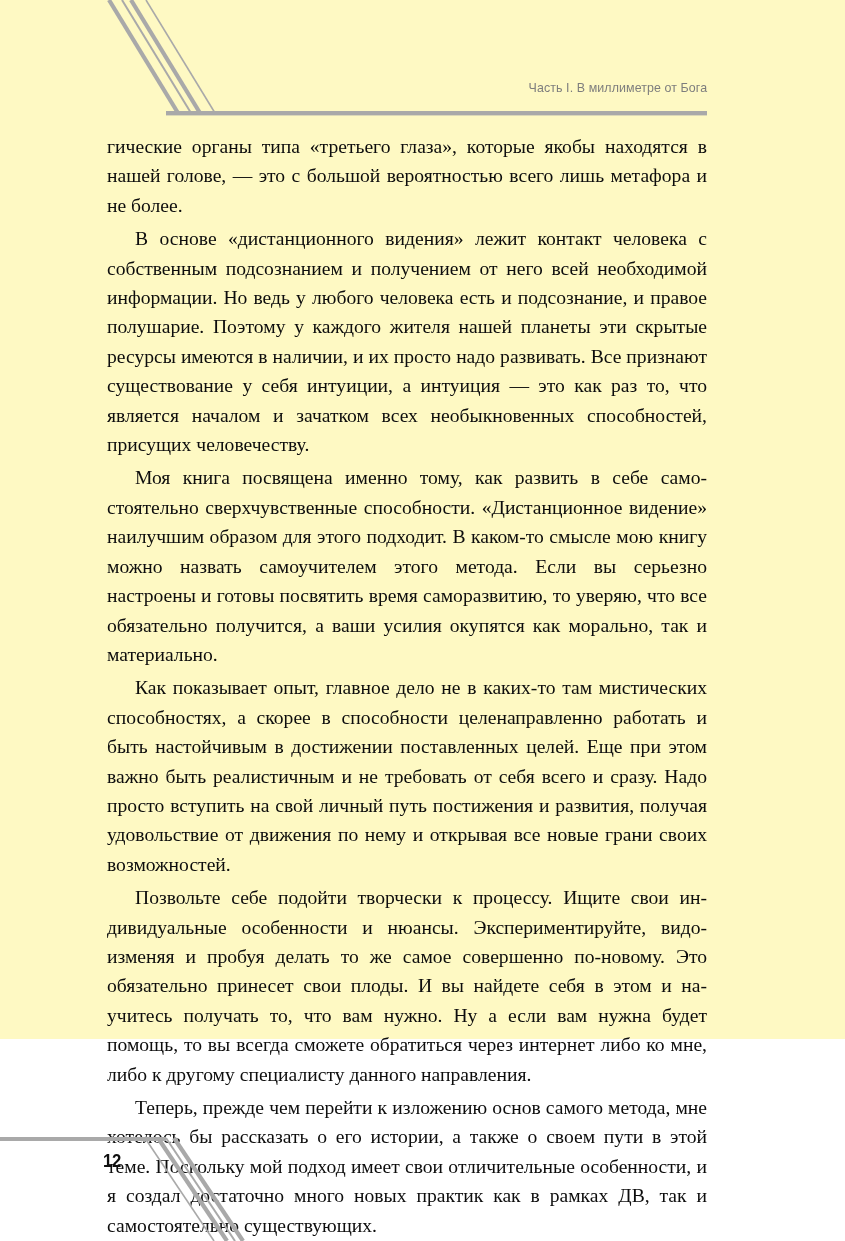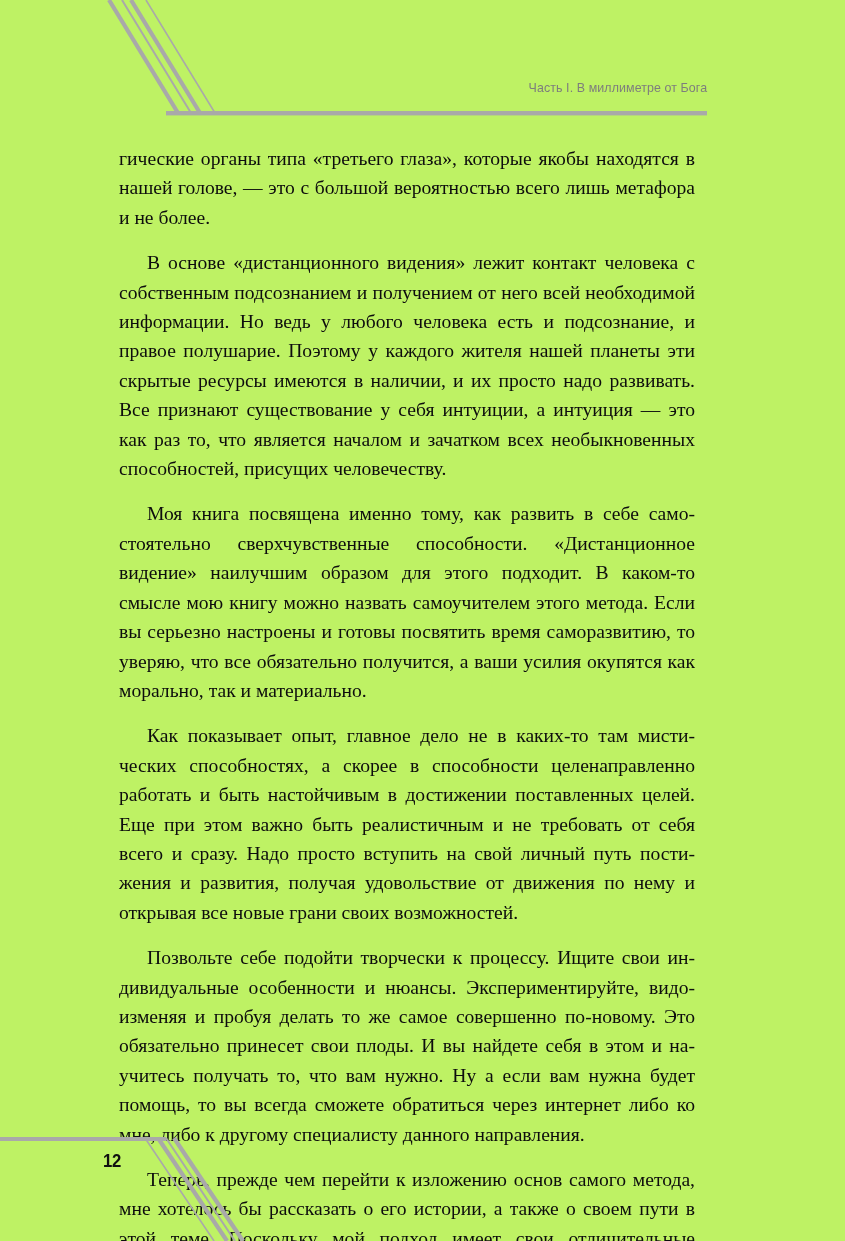--- a/index.html
+++ b/index.html
@@ -14,22 +14,22 @@
     overflow: hidden;
     font-family: "Liberation Serif", "DejaVu Serif", serif;
     -webkit-font-smoothing: antialiased;
   }
 
   
   .page {
     position: absolute;
     inset: 0;
     width: 845px;
-    height: 1241px;
-    background: #bef264;
+    height: 1039px;
+    background: #fef9c3;
   }
 
   
   .header-deco {
     position: absolute;
     left: 0;
     top: 0;
     width: 845px;
     height: 125px;
     pointer-events: none;
@@ -79,21 +79,21 @@
     top: 128px;
     width: 608px;
     font-size: 19.6px;
     line-height: 29.4px;
     color: #0d0d0d;
     text-align: justify;
     text-justify: inter-word;
     hyphens: manual;
   }
   .text-body p {
-    margin: 16px;
+    margin: 4px;
     text-indent: 28px;
     text-align: justify;
   }
   .text-body p.no-indent {
     text-indent: 0;
   }
   
 </style>
 </head>
 <body>

